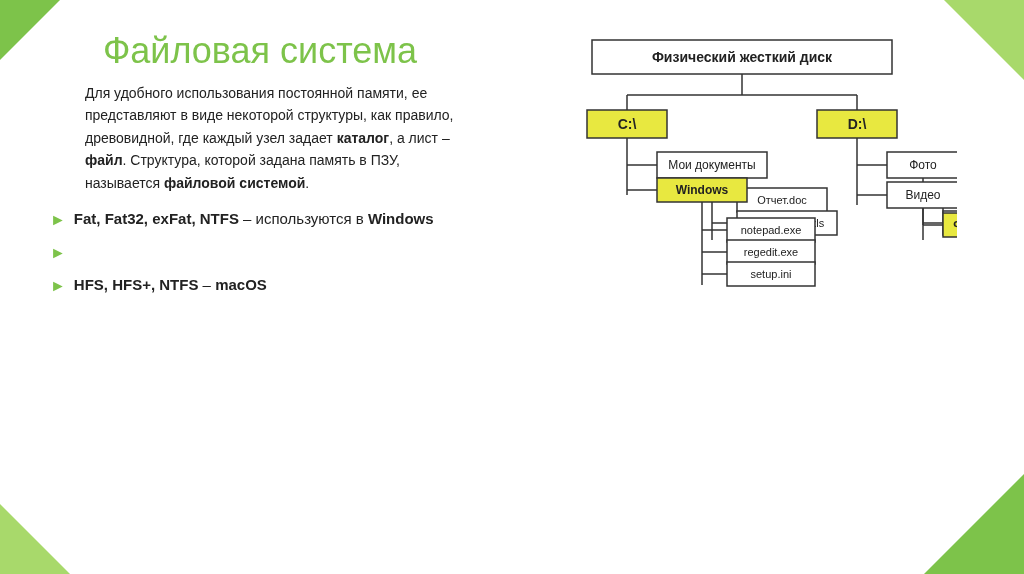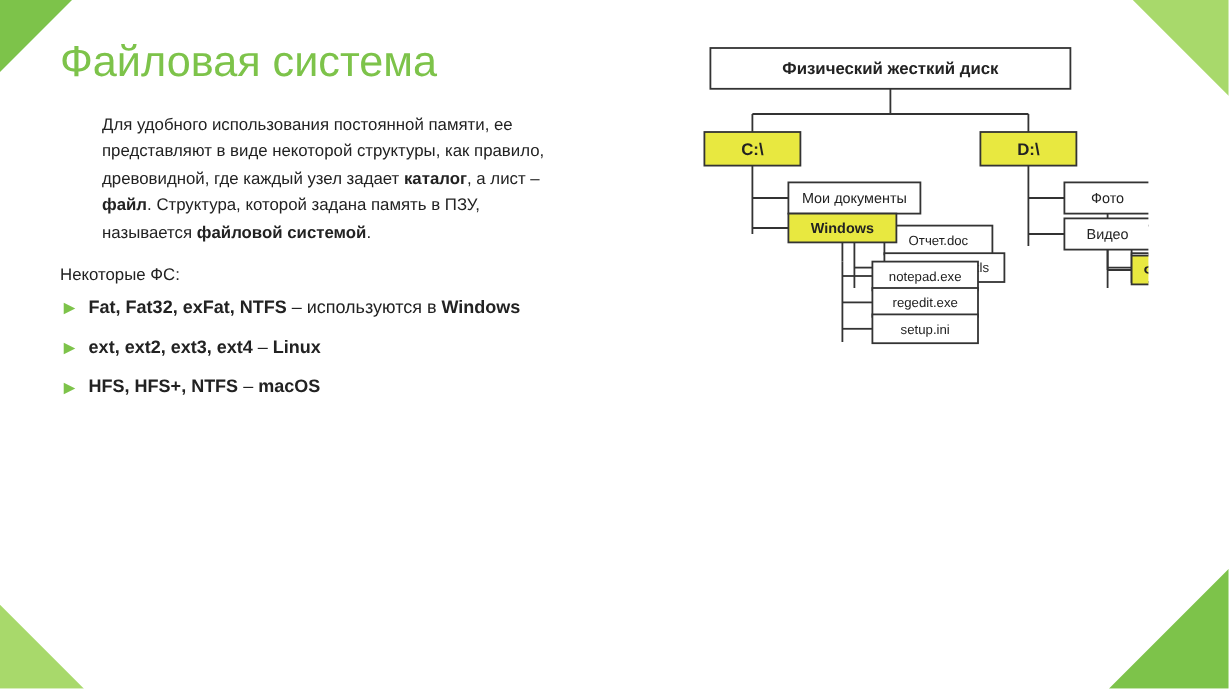--- a/index.html
+++ b/index.html
@@ -54,22 +54,23 @@
     
     .text-panel {
       flex: 0 0 420px;
       max-width: 420px;
     }
 
     .page-title {
       color: #7dc34a;
       font-size: 36px;
       font-weight: 400;
-      margin-bottom: 20px;
+      margin-bottom: 10px;
       font-family: 'Segoe UI', Arial, sans-serif;
+      text-align: center;
     }
 
     .description {
       font-size: 14px;
       line-height: 1.6;
       color: #222;
       margin-bottom: 16px;
       margin-left: 35px;
     }
 
@@ -129,29 +130,27 @@
 
 <div class="main-content">
 
   <div class="text-panel">
     <h1 class="page-title">Файловая система</h1>
 
     <p class="description">
       Для удобного использования постоянной памяти, ее представляют в виде некоторой структуры, как правило, древовидной, где каждый узел задает <b>каталог</b>, а лист – <b>файл</b>. Структура, которой задана память в ПЗУ, называется <b>файловой системой</b>.
     </p>
 
-    <p class="some-fs">Некоторые ФС:</p>
 
     <div class="list-item">
       <span class="list-arrow">►</span>
       <span><b>Fat, Fat32, exFat, NTFS</b> – используются в <b>Windows</b></span>
     </div>
     <div class="list-item">
       <span class="list-arrow">►</span>
-      <span><b>ext, ext2, ext3, ext4</b> – <b>Linux</b></span>
     </div>
     <div class="list-item">
       <span class="list-arrow">►</span>
       <span><b>HFS, HFS+, NTFS</b> – <b>macOS</b></span>
     </div>
   </div>
 
   <div class="diagram-panel">
     <div class="tree-svg-container">
       <svg width="430" height="500">

